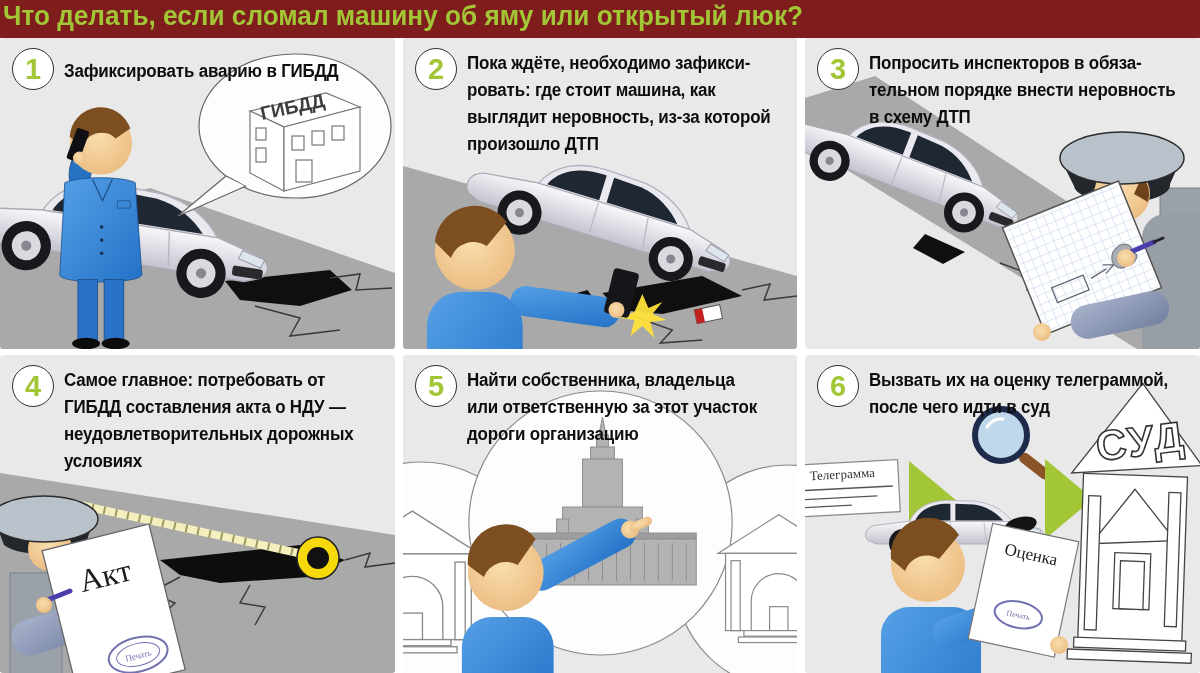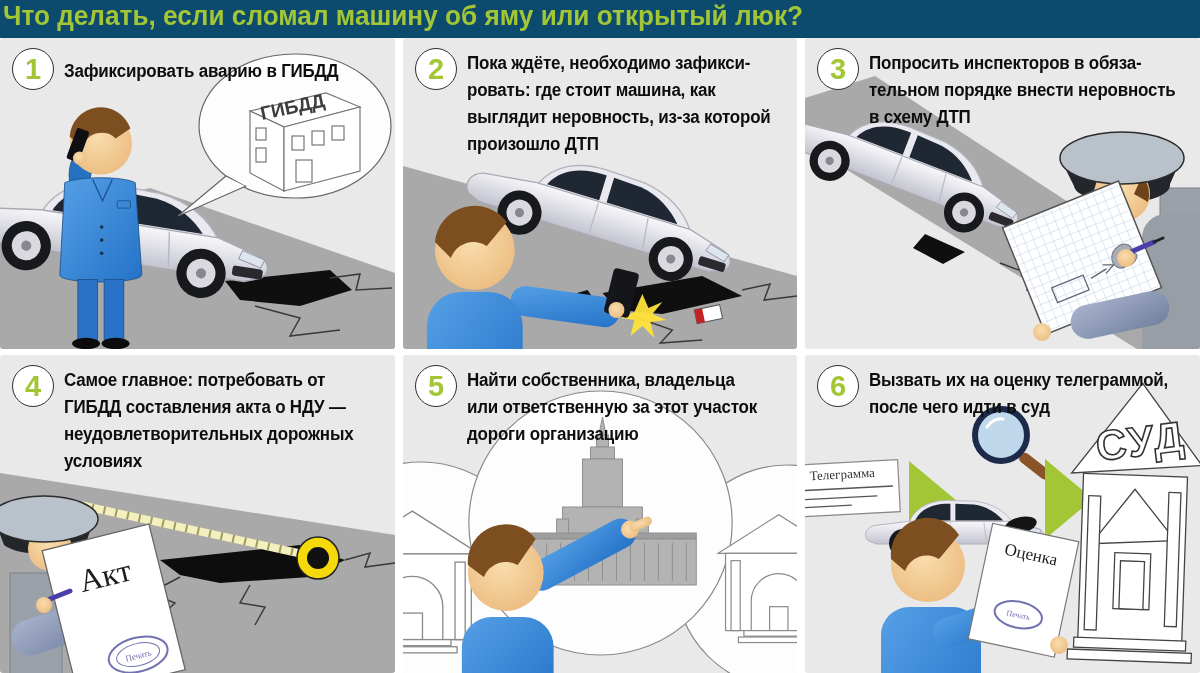--- a/index.html
+++ b/index.html
@@ -1,16 +1,16 @@
 <!DOCTYPE html>
 <html><head>
 <meta charset="utf-8">
 <style>
   html,body{margin:0;padding:0;background:#fff;}
-  .poster{position:relative;width:1200px;height:673px;background:#0c4a6e;overflow:hidden;
+  .poster{position:relative;width:1200px;height:673px;background:#7f1d1d;overflow:hidden;
           font-family:"Liberation Sans",sans-serif;}
   .title{position:absolute;top:1px;left:3px;margin:0;font-size:27px;font-weight:bold;
          color:#a2c636;transform:scaleX(.97);transform-origin:left top;white-space:nowrap;}
   .grid{position:absolute;top:38px;left:0;width:1200px;height:635px;display:grid;
         grid-template-columns:395px 394px 395px;grid-template-rows:311px 318px;
         gap:6px 8px;background:#fff;}
   .panel{position:relative;background:#e9e9e9;overflow:hidden;border-radius:3px;}
   .badge{position:absolute;top:10px;left:12px;width:40px;height:40px;border:1.5px solid #2f2f2f;
          border-radius:50%;background:#fff;display:flex;align-items:center;justify-content:center;
          z-index:3;}

